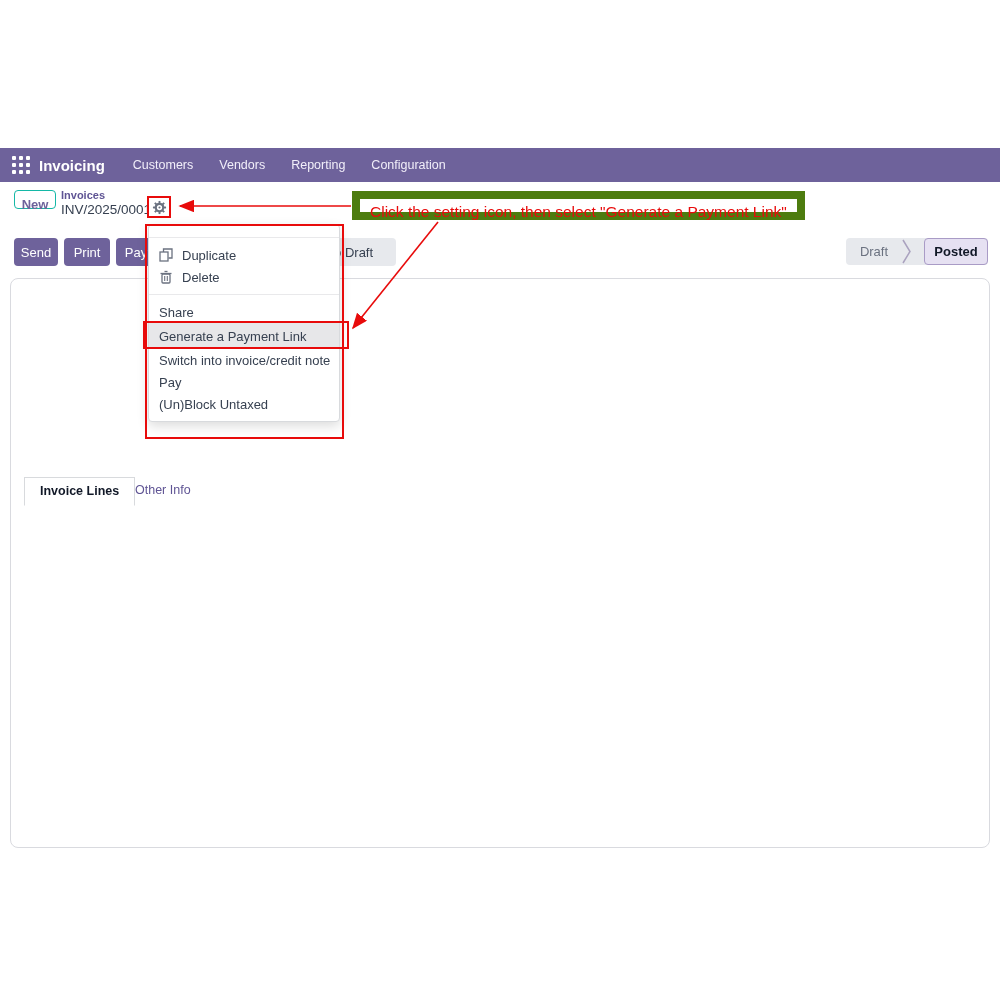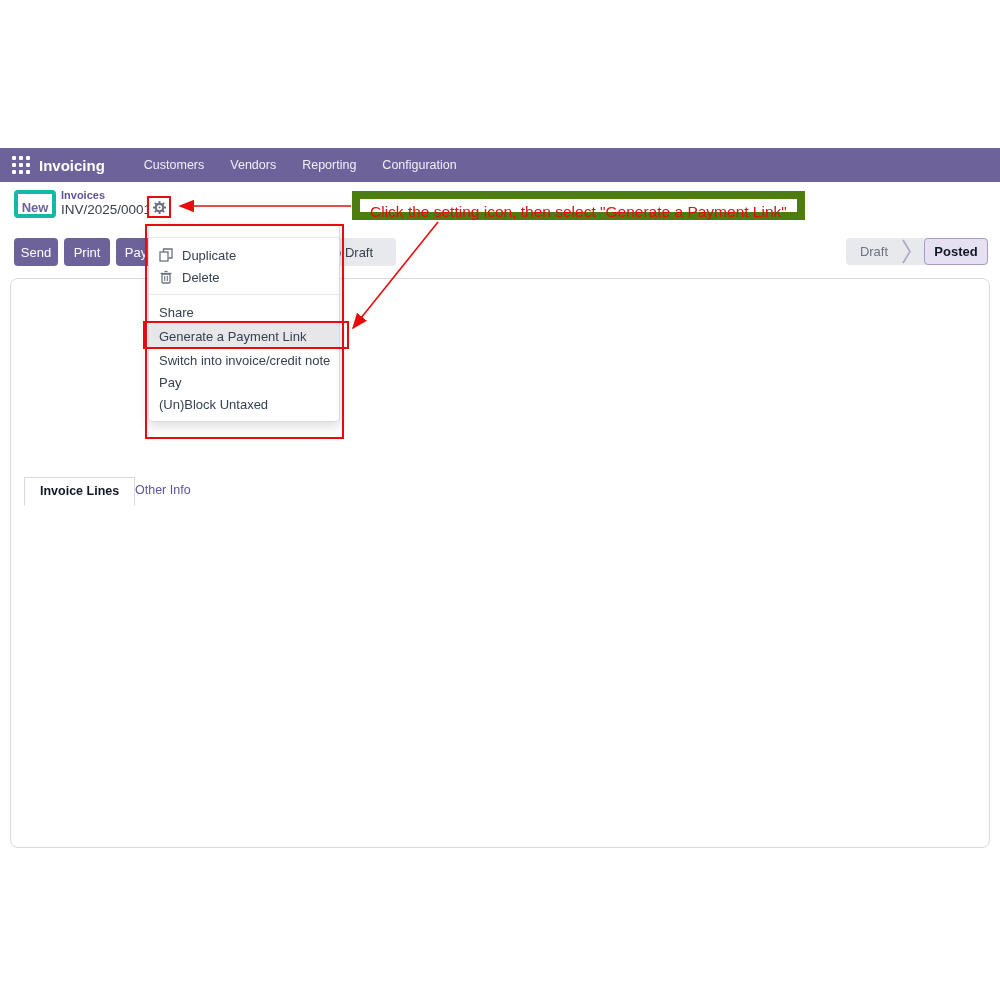--- a/index.html
+++ b/index.html
@@ -4,26 +4,26 @@
 <style>
   * { margin:0; padding:0; box-sizing:border-box; }
   html,body { background:#ffffff; }
   body { font-family:"Liberation Sans","DejaVu Sans",sans-serif; color:#374151; }
   #screen { position:relative; width:1000px; height:1000px; background:#fff; overflow:hidden; }
 
   
   .nav { position:absolute; left:0; top:148px; width:1000px; height:34px;
          background:#6e629b; display:flex; align-items:center; padding-left:12px; }
   .nav .grid-icon { width:18px; height:18px; margin-right:9px; display:inline-block; }
-  .nav .app { color:#fff; font-size:15px; font-weight:700; margin-right:39px; cursor:default; }
+  .nav .app { color:#fff; font-size:15px; font-weight:700; margin-right:28px; cursor:default; }
   .nav .menu-item { color:#f2effa; font-size:12.5px; margin-right:26px; cursor:pointer; }
 
   
-  .btn-new { position:absolute; left:14px; top:190px; width:42px; height:28px;
-             background:#fff; border:4px solid #14b8a6; border-radius:4px;
+  .btn-new { position:absolute; left:14px; top:190px; width:42px; height:19px;
+             background:#fff; border:1px solid #14b8a6; border-radius:4px;
              color:#6e629b; font-size:13px; font-weight:700; line-height:27px; text-align:center; cursor:pointer; }
   .crumb-parent { position:absolute; left:61px; top:189px; font-size:11px; font-weight:700; color:#5f5494; cursor:pointer; }
   .crumb-current { position:absolute; left:61px; top:202px; font-size:13.5px; color:#374151; }
   .gear-wrap { position:absolute; left:147px; top:196px; width:24px; height:22px;
                border:2px solid #e80b0b; display:flex; align-items:center; justify-content:center; cursor:pointer; background:#fff; z-index:52;}
 
   
   .annotation-box { position:absolute; left:352px; top:191px; height:29px;
                     border:8px solid #4d7c0f; background:#fff; color:#e80b0b;
                     font-size:15.5px; line-height:25px; padding:0 10px; z-index:60; white-space:nowrap; }

